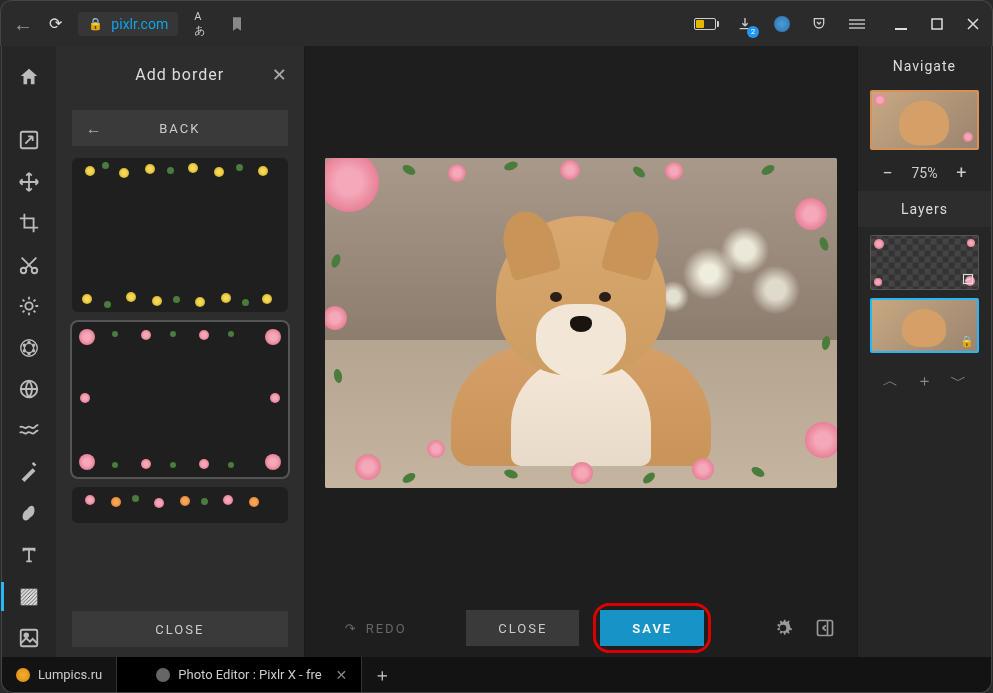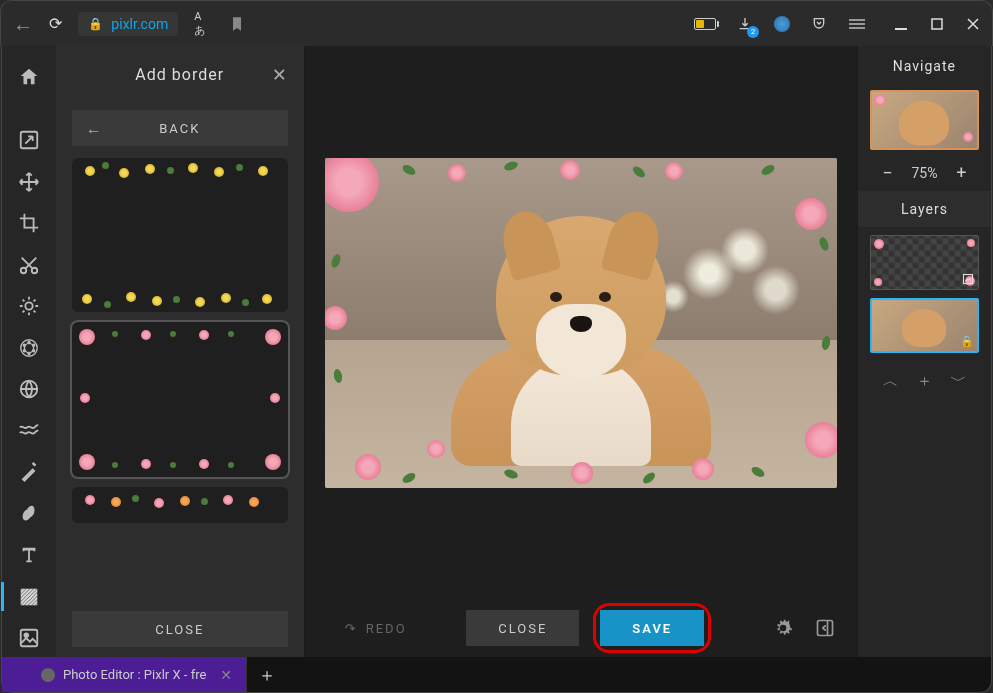--- a/index.html
+++ b/index.html
@@ -89,21 +89,21 @@
 .layer-thumb { height: 55px; border-radius: 2px; position: relative; overflow: hidden; cursor: pointer; }
 .layer-thumb.border-layer { background: repeating-conic-gradient(#444 0 25%, #333 0 50%) 50% / 12px 12px; border: 1px solid #555; }
 .layer-thumb.img-layer { background: linear-gradient(135deg,#c8a880,#9a8470); border: 2px solid #29b6f6; }
 .layer-lock { position: absolute; bottom: 3px; right: 3px; width: 14px; height: 14px; color: #ddd; font-size: 11px; display: flex; align-items: center; justify-content: center; }
 .layers-actions { display: flex; justify-content: center; gap: 18px; padding: 10px 0; color: #888; }
 .la-btn { cursor: pointer; font-size: 16px; }
 
 
 .tabs { position: absolute; left: 1px; right: 1px; bottom: 0; height: 36px; background: #131313; display: flex; align-items: stretch; border: 1px solid #454545; border-top: none; border-bottom-left-radius: 12px; border-bottom-right-radius: 12px; }
 .tab { display: flex; align-items: center; gap: 8px; padding: 0 14px; color: #ccc; font-size: 13px; border-right: 1px solid #333; cursor: pointer; }
-.tab.active { background: #4c1d95; padding-left: 39px; }
+.tab.active { background: #000000; padding-left: 39px; }
 .tab-icon { width: 14px; height: 14px; border-radius: 50%; }
 .tab-close { color: #888; margin-left: 6px; font-size: 14px; }
 .tab-add { width: 40px; display: flex; align-items: center; justify-content: center; color: #ccc; font-size: 18px; cursor: pointer; }
 
 
 .pink { background: radial-gradient(circle, #f4a8b8 30%, #e88098 70%); }
 .yellow { background: radial-gradient(circle, #f4d858 30%, #d8b830 70%); }
 .green { background: #4a7c3c; }
 .orange { background: radial-gradient(circle, #f4a858 30%, #e88838 70%); }
 </style>
@@ -443,19 +443,23 @@
     </div>
     <div class="layers-actions">
       <span class="la-btn">︿</span>
       <span class="la-btn">＋</span>
       <span class="la-btn">﹀</span>
     </div>
   </div>
 </div>
 
 <div class="tabs">
+  <div class="tab">
+    <span class="tab-icon" style="background:radial-gradient(circle,#f4b030,#d88810)"></span>
+    <span>Lumpics.ru</span>
+  </div>
   <div class="tab active">
     <span class="tab-icon" style="background:#666"></span>
     <span>Photo Editor : Pixlr X - fre</span>
     <span class="tab-close">✕</span>
   </div>
   <div class="tab-add">＋</div>
 </div>
 
 </body></html>

